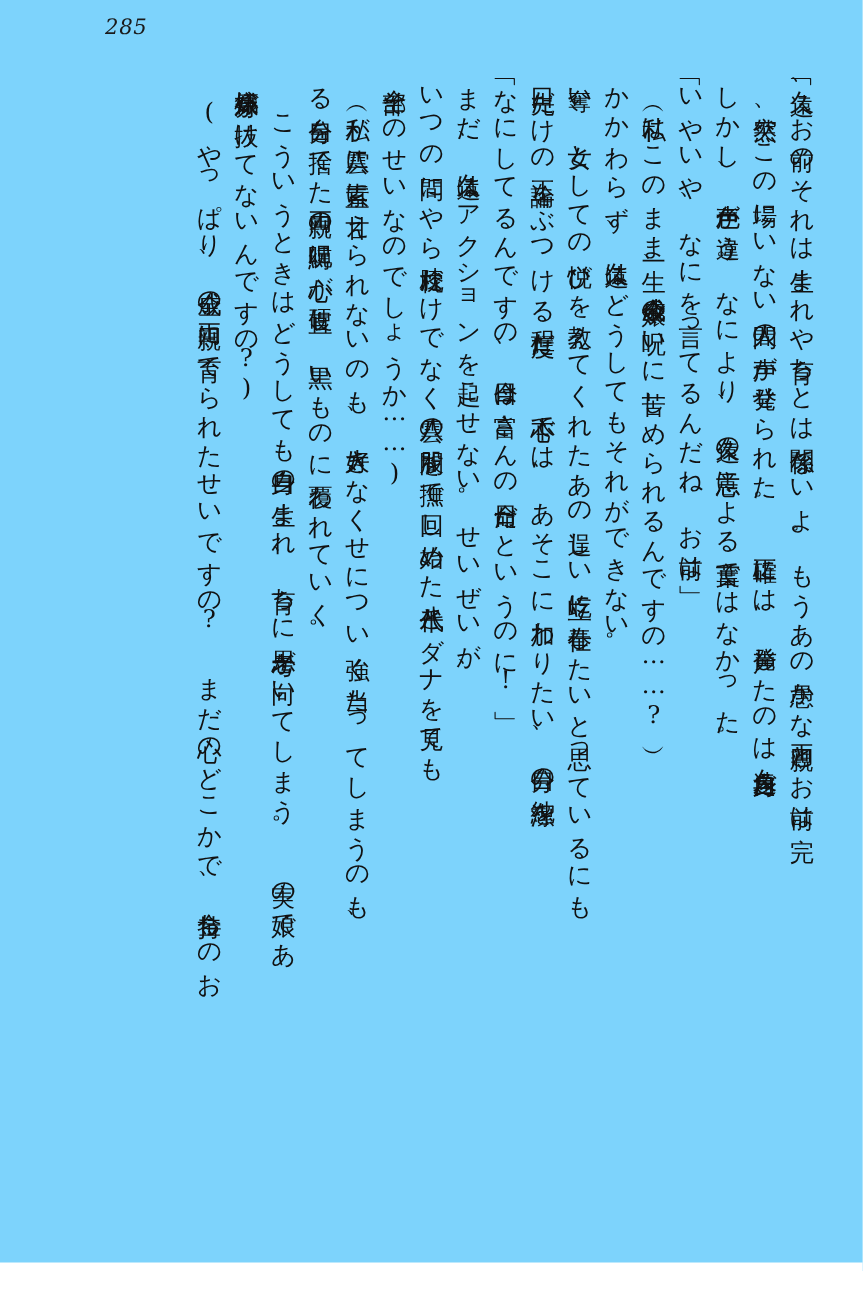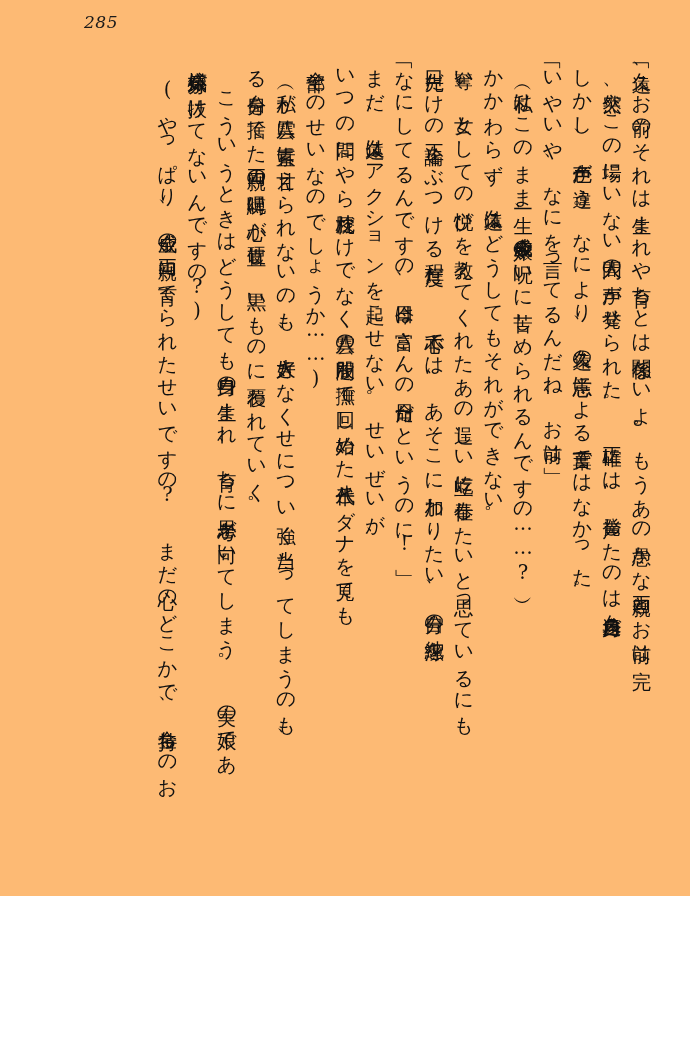--- a/index.html
+++ b/index.html
@@ -10,23 +10,23 @@
   body {
     width: 690px;
     height: 1050px;
     overflow: hidden;
     font-family: "DejaVu Serif", "Liberation Serif", serif;
     color: #111111;
   }
   .page {
     position: relative;
     width: 690px;
-    height: 896px;
+    height: 1010px;
     box-sizing: border-box;
-    background: #fdba74;
+    background: #7dd3fc;
   }
   .page-number {
     position: absolute;
     top: 12px;
     left: 84px;
     font-size: 17px;
     font-family: "DejaVu Serif", "Liberation Serif", serif;
     font-style: italic;
     letter-spacing: 0.5px;
     color: #1a1a1a;

